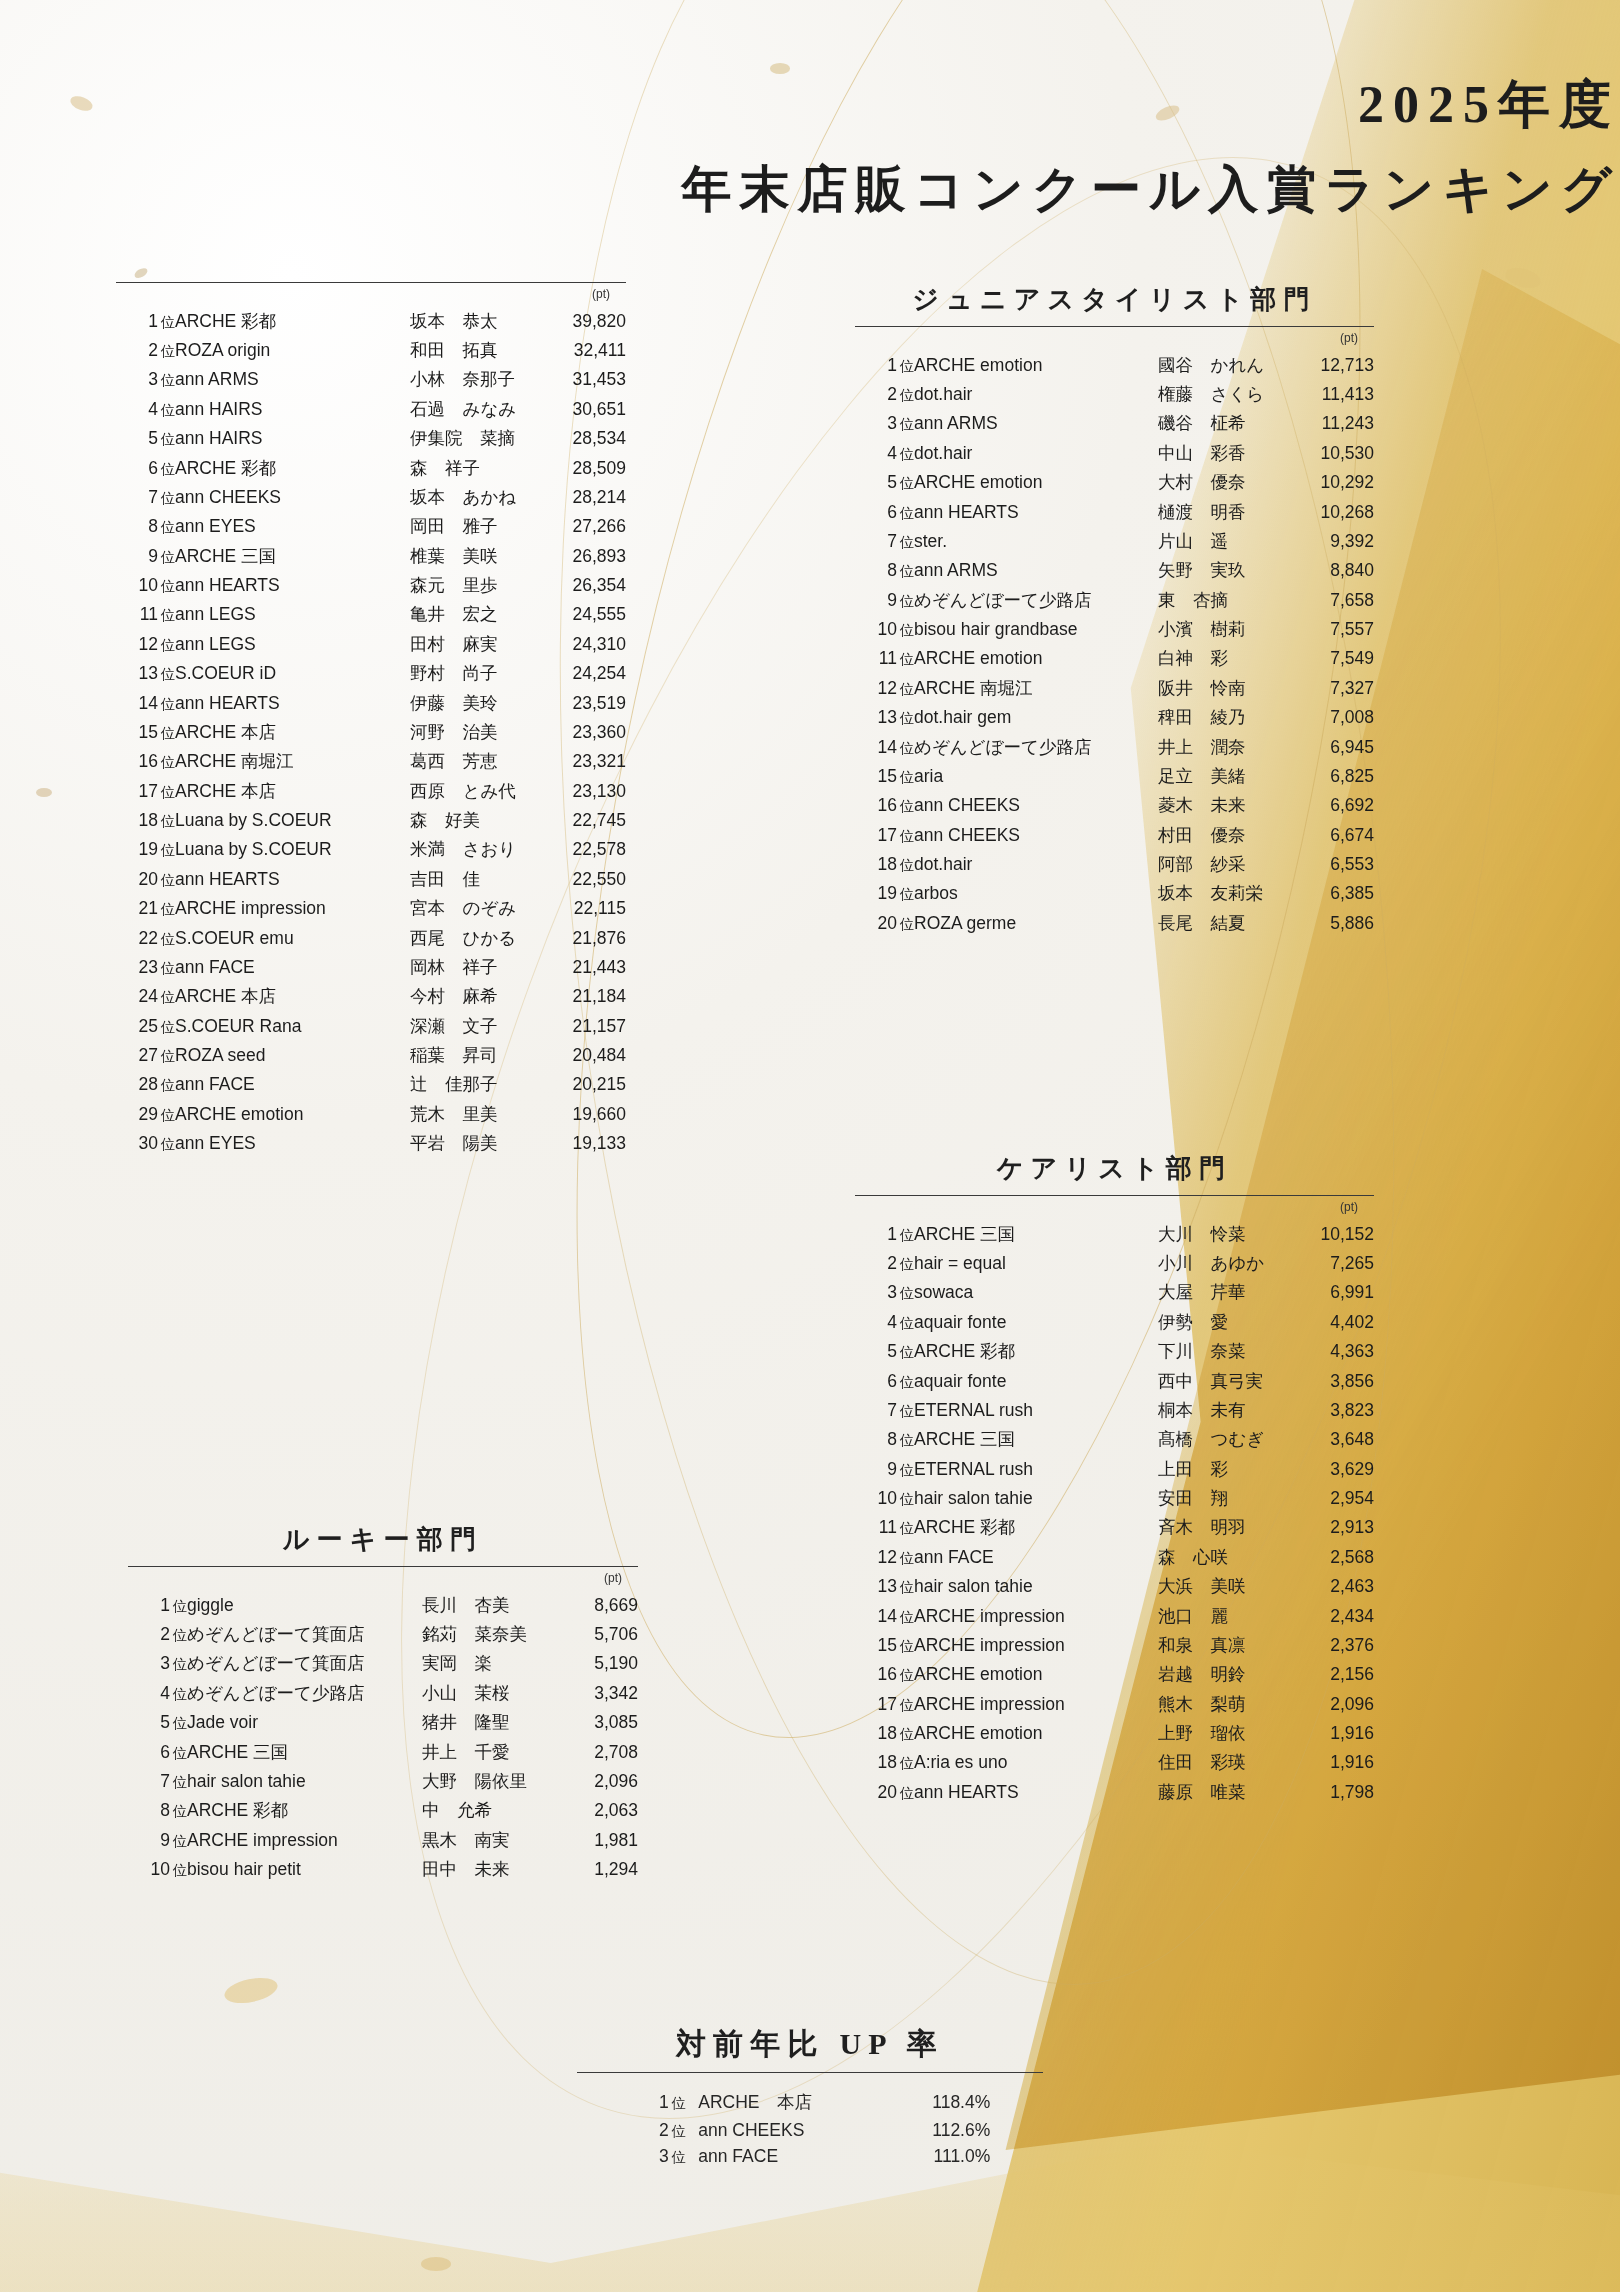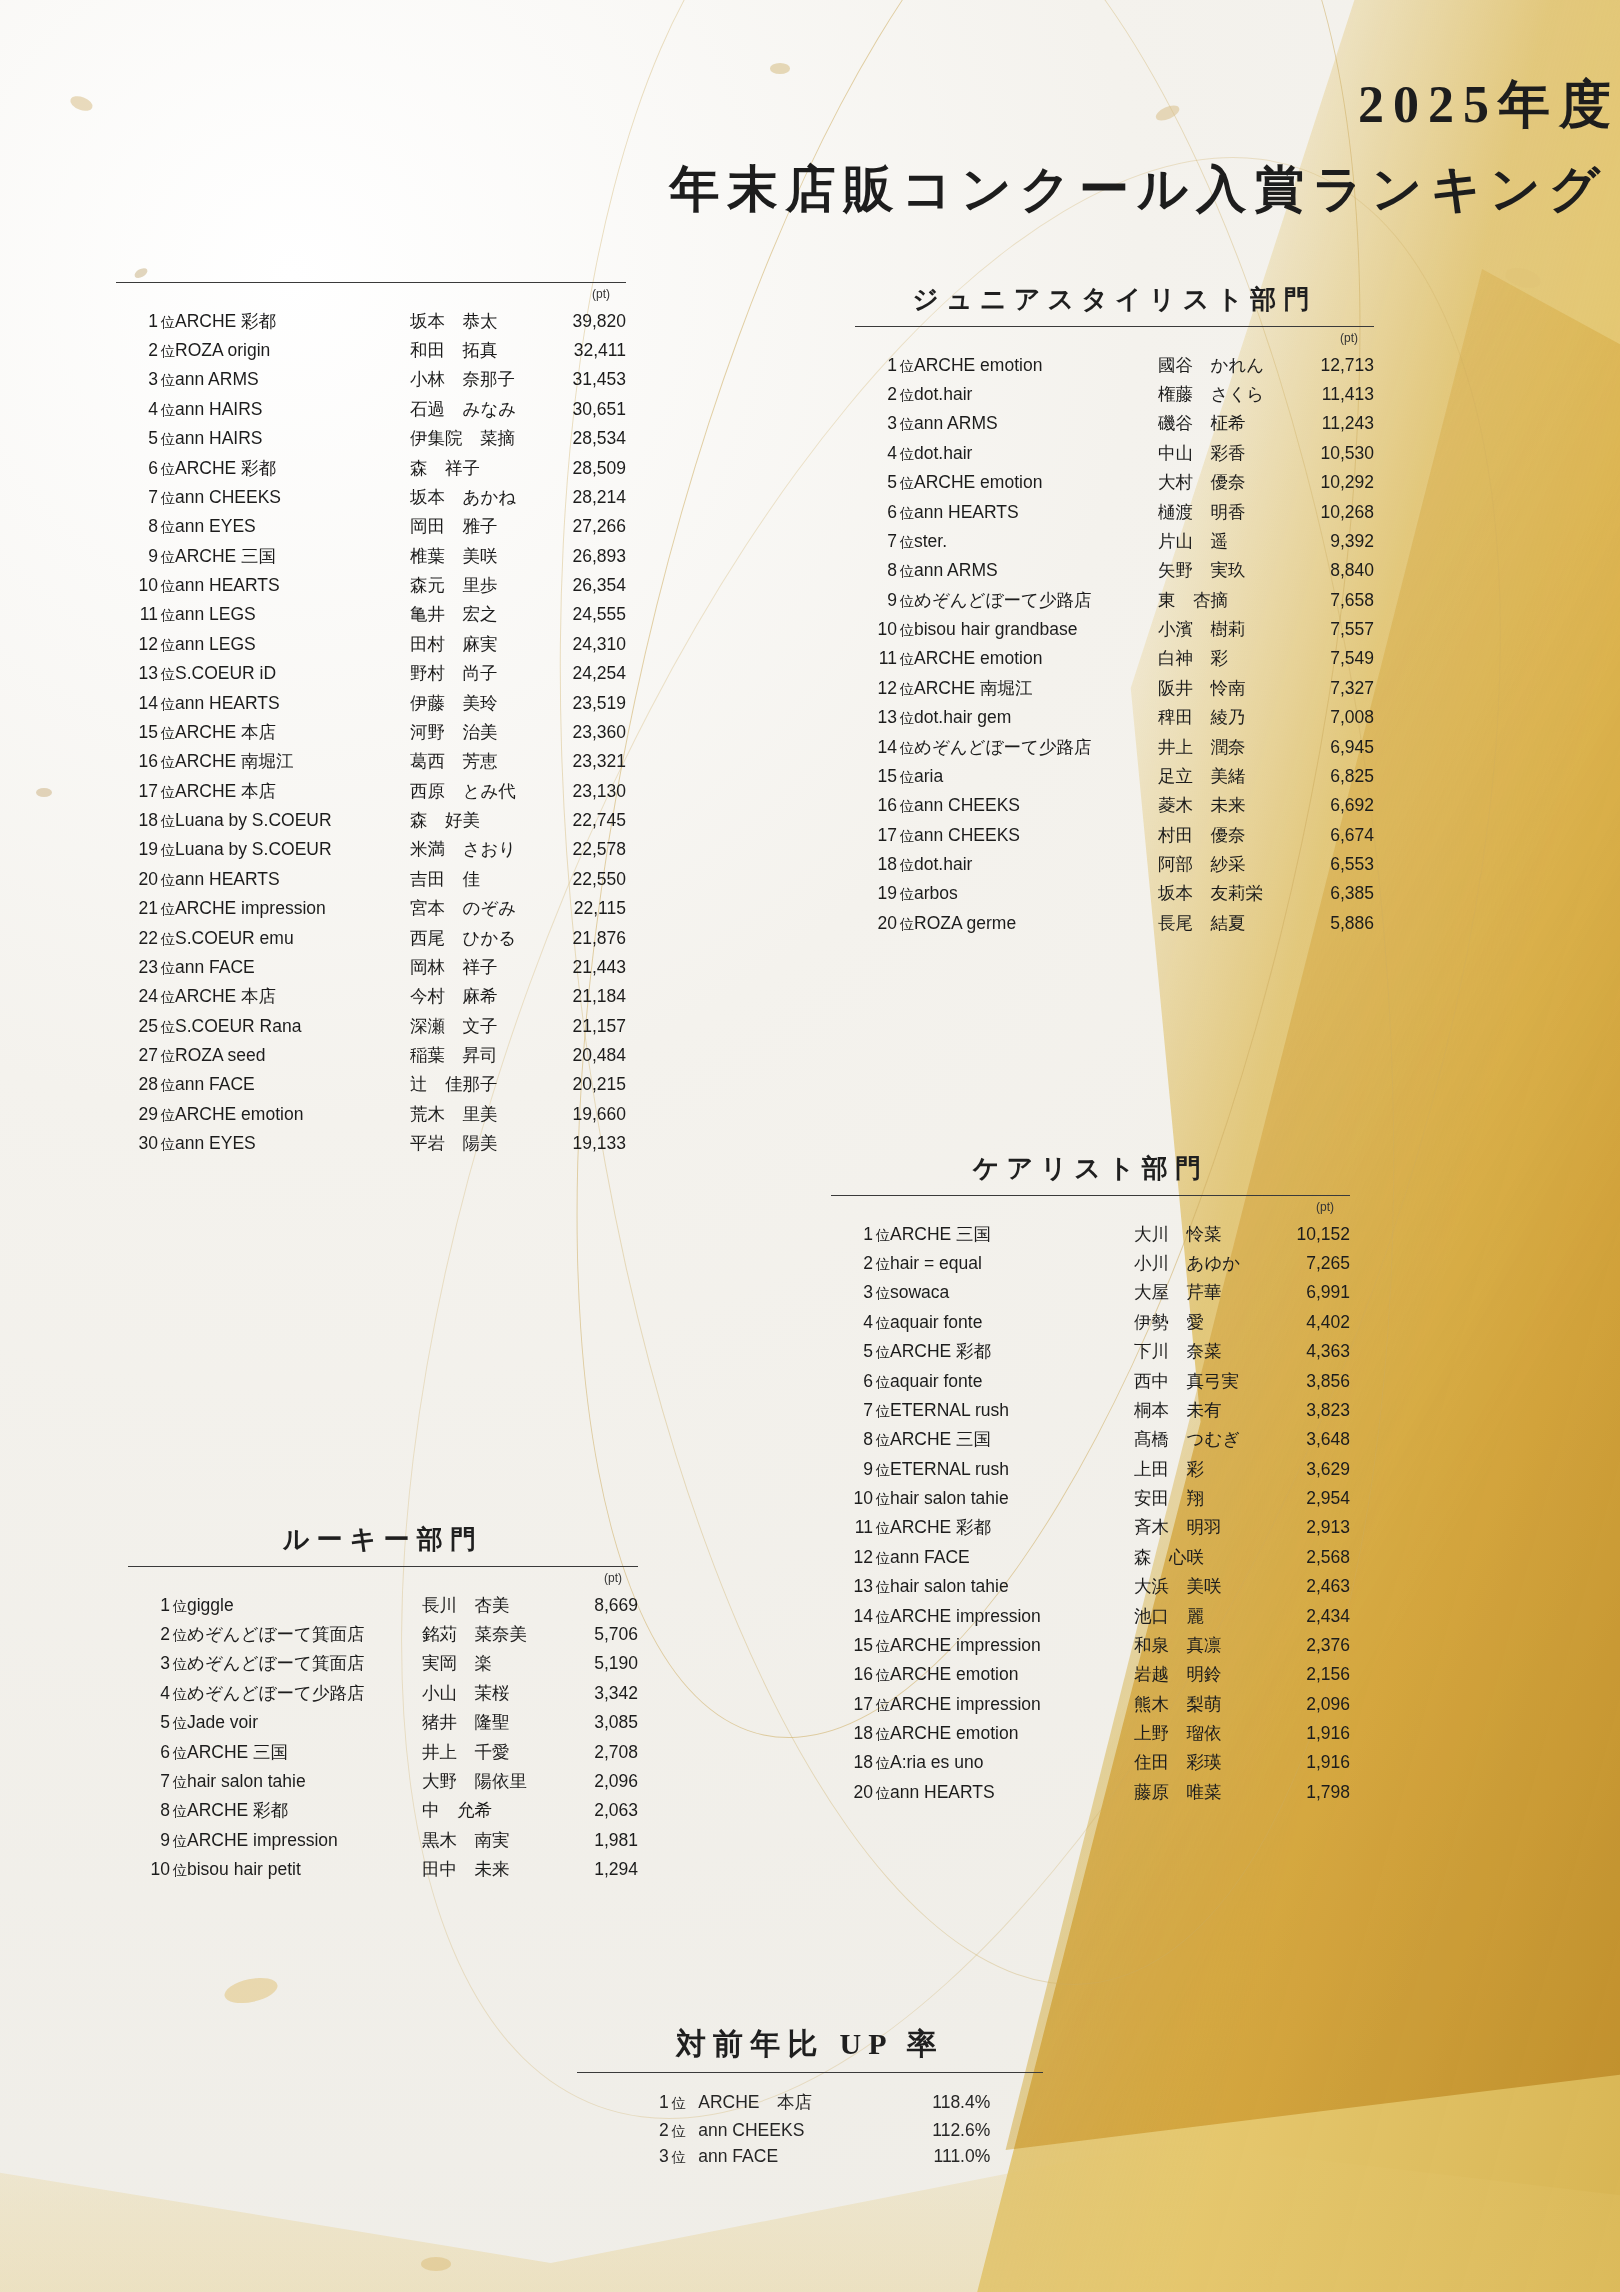--- a/index.html
+++ b/index.html
@@ -88,21 +88,21 @@
     letter-spacing: 9px;
     color: #1d1d1d;
     margin: 0 0 16px 0;
     font-weight: 700;
   }
   .title-main {
     font-family: "Liberation Serif", serif;
     font-size: 50px;
     letter-spacing: 8px;
     color: #1d1d1d;
-    margin: 12px;
+    margin: 0;
     font-weight: 700;
   }
 
   
   .section {
     position: absolute;
     z-index: 6;
   }
   .section-title {
     font-family: "Liberation Serif", serif;
@@ -151,21 +151,21 @@
   td.pts {
     text-align: right;
     width: 82px;
     padding-right: 16px;
   }
 
   
   #sec-stylist { left: 116px;  top: 282px;  width: 510px; }
   #sec-rookie  { left: 128px;  top: 1522px; width: 510px; }
   #sec-junior  { left: 855px;  top: 282px;  width: 519px; }
-  #sec-care    { left: 831px;  top: 1151px; width: 519px; }
+  #sec-care    { left: 855px;  top: 1151px; width: 519px; }
 
   
   #sec-uprate {
     position: absolute;
     left: 0; top: 2024px; width: 100%;
     z-index: 7;
     text-align: center;
   }
   #sec-uprate .section-title {
     font-size: 30px;

